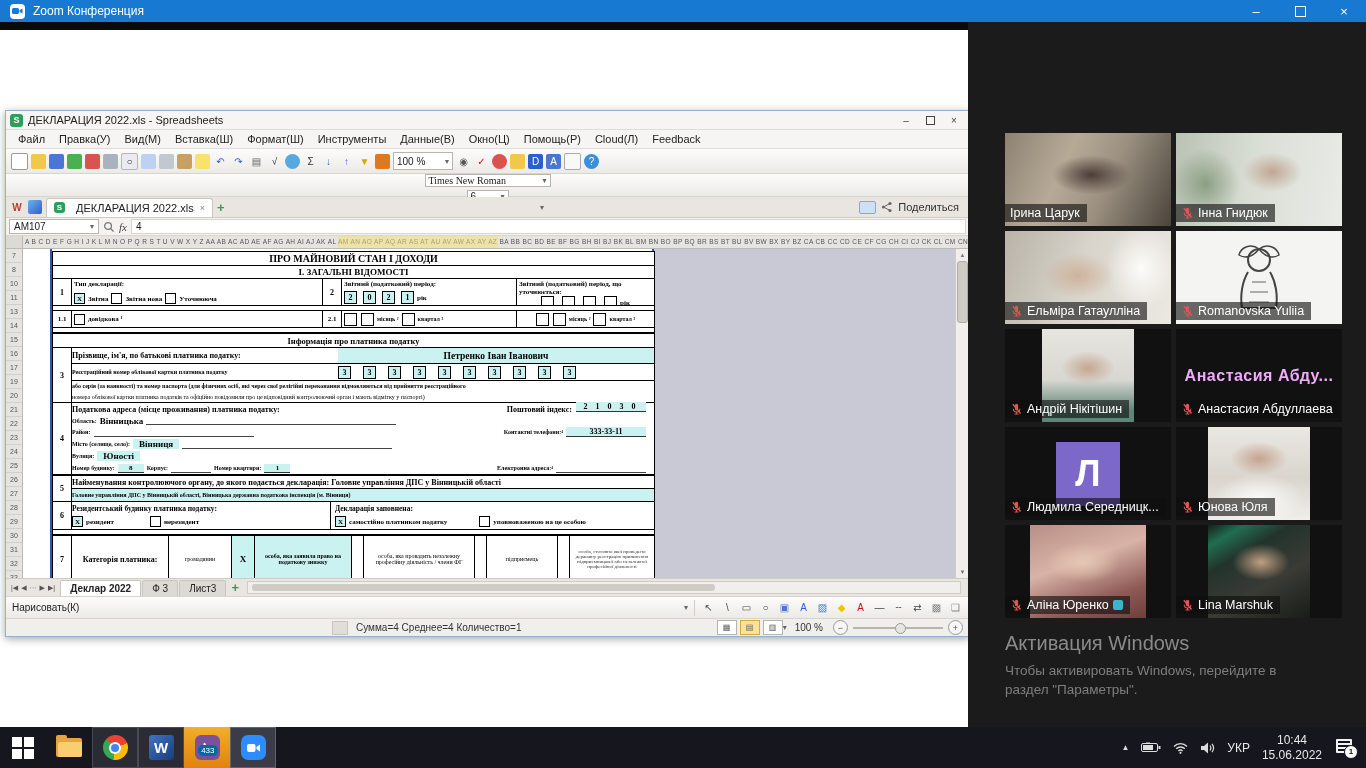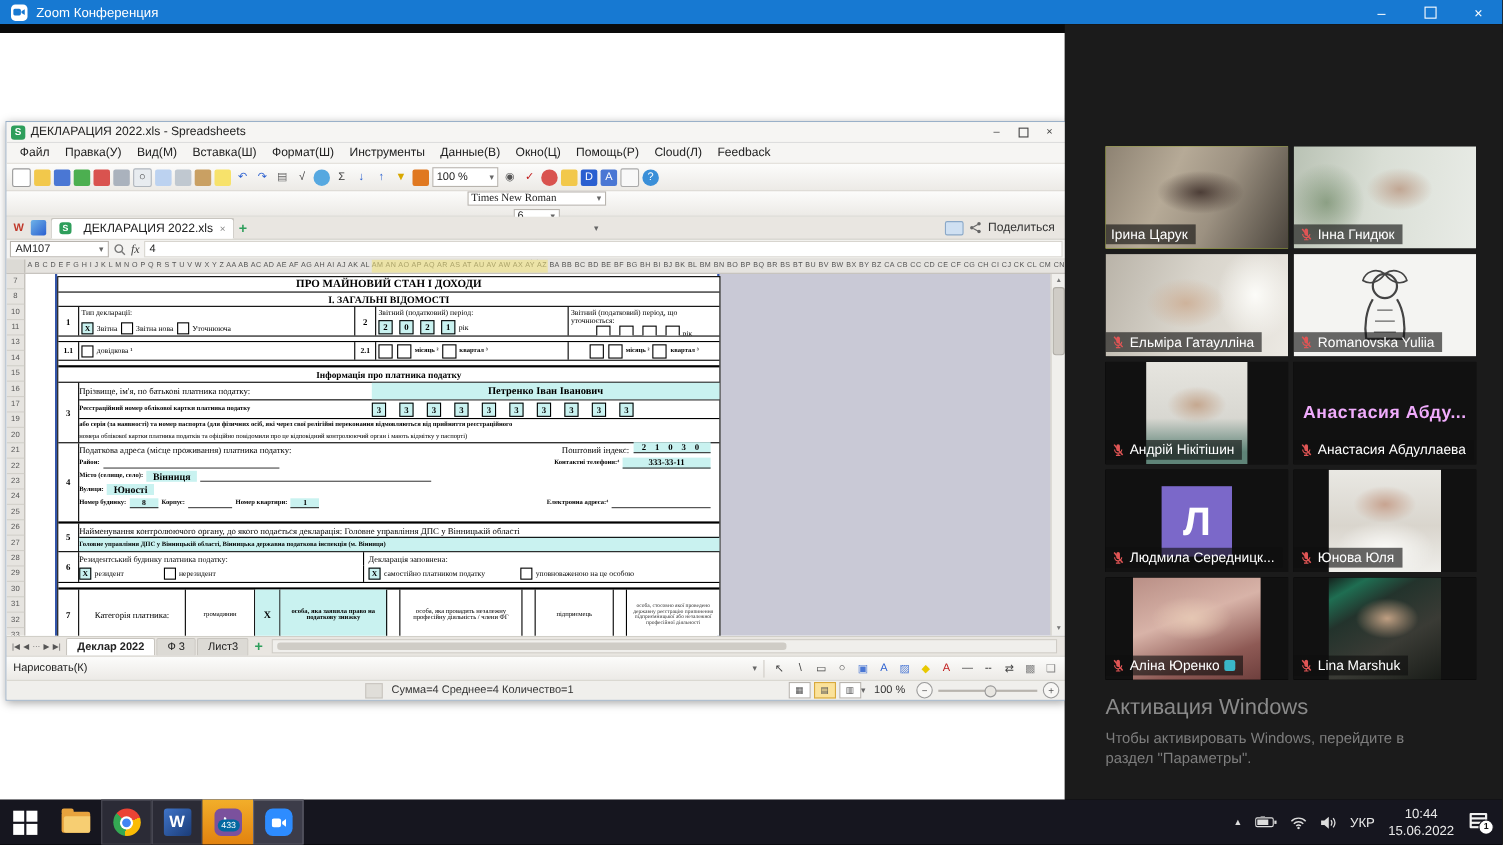--- a/index.html
+++ b/index.html
@@ -74,21 +74,21 @@
   
   .form{position:absolute;left:29px;top:2px;width:601px;border:1.5px solid #000;font-family:"Liberation Serif",serif;color:#000;background:#fff;}
   .fr{display:flex;border-bottom:1px solid #000;align-items:stretch;}
   .fr.thick{border-bottom-width:2px;}
   .fr:last-child{border-bottom:none;}
   .fc{border-right:1px solid #000;padding:0 2px;overflow:hidden;}
   .fc:last-child{border-right:none;}
   .num{width:14px;flex:0 0 auto;display:flex;align-items:center;justify-content:center;font-weight:bold;font-size:8px;}
   .ctr{display:flex;align-items:center;justify-content:center;text-align:center;}
   .b{font-weight:bold;}
-  .lbl{font-size:7px;font-weight:normal;}
+  .lbl{font-size:7px;font-weight:bold;}
   .tiny{font-size:6px;font-weight:600;}
   .cbx{width:9px;height:9px;border:1.2px solid #000;display:inline-flex;align-items:center;justify-content:center;font-size:7px;font-weight:bold;flex:0 0 auto;background:#fff;}
   .cbx.f{background:#c9f2f0;}
   .dbox{width:11px;height:11px;border:1.4px solid #000;display:inline-flex;align-items:center;justify-content:center;font-size:8px;font-weight:bold;background:#fff;flex:0 0 auto;}
   .dbox.fill{background:#c9f2f0;}
   .cy{background:#c9f2f0;}
   .ul{flex:1;border-bottom:1px solid #444;height:8px;}
   .l2{display:flex;align-items:center;gap:3px;}
   .stack{display:flex;flex-direction:column;justify-content:space-between;padding:1px 2px;}
 
@@ -474,20 +474,25 @@
               </div>
             </div>
 
             <div class="fr thick" style="height:71px">
               <div class="fc num">4</div>
               <div style="flex:1;display:flex;flex-direction:column;font-size:7px">
                 <div style="height:12px;display:flex;align-items:center">
                   <span class="lbl" style="flex:1;font-size:8px">Податкова адреса (місце проживання) платника податку:</span>
                   <span class="lbl" style="font-size:8px">Поштовий індекс:</span>
                   <span class="cy b" style="width:70px;text-align:center;letter-spacing:3px;border-bottom:1px solid #333;margin:0 8px 4px 4px;font-size:8px">2 1 0 3 0</span>
+                </div>
+                <div style="height:11px;display:flex;align-items:center;gap:3px">
+                  <span class="tiny">Область:</span>
+                  <span class="b" style="font-size:9px">Вінницька</span>
+                  <span class="ul" style="max-width:250px"></span>
                 </div>
                 <div style="height:12px;display:flex;align-items:center;gap:3px">
                   <span class="tiny">Район:</span>
                   <span class="ul" style="max-width:160px"></span>
                   <span style="flex:1"></span>
                   <span class="tiny">Контактні телефони:⁴</span>
                   <span class="cy b" style="width:80px;text-align:center;border-bottom:1px solid #333;margin-right:8px;font-size:8px">333-33-11</span>
                 </div>
                 <div style="height:12px;display:flex;align-items:center;gap:3px">
                   <span class="tiny">Місто (селище, село):</span>

